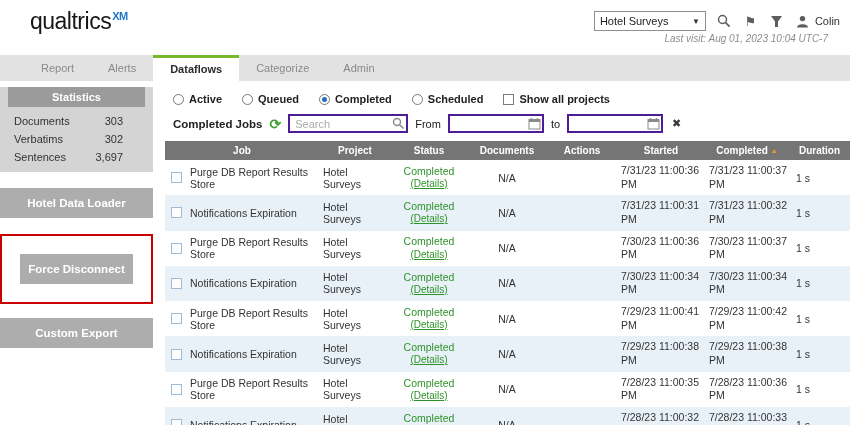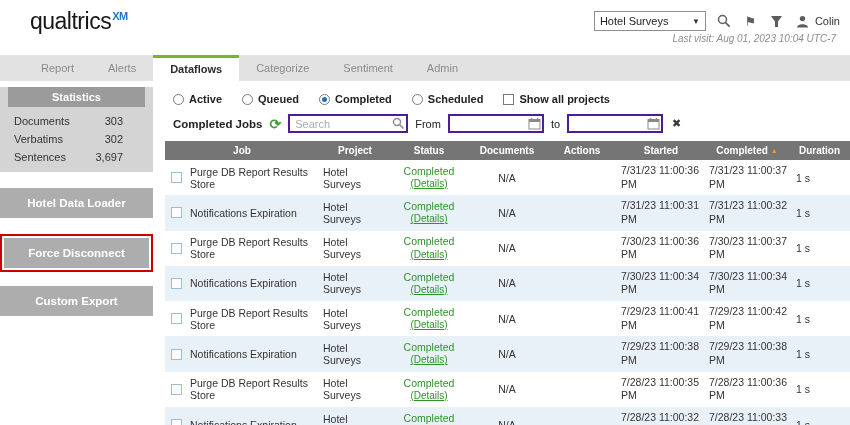--- a/index.html
+++ b/index.html
@@ -14,21 +14,21 @@
   .logo sup { font-size:11px; font-weight:bold; color:#2277c9; margin-left:1px; }
   .topbar-right { position:absolute; right:10px; top:11px; display:flex; align-items:center; gap:11px; }
   .select-box { width:112px; height:20px; border:1px solid #8f8f8f; background:#fff;
                 display:flex; align-items:center; justify-content:space-between;
                 font-size:11px; color:#222; padding:0 5px; cursor:pointer; }
   .select-caret { font-size:8px; color:#333; }
   .tb-icon { width:15px; height:15px; display:inline-flex; align-items:center;
              justify-content:center; color:#5d5d5d; cursor:pointer; }
   .flag-glyph { font-size:13px; color:#5d5d5d; line-height:1; }
   .username { font-size:11px; color:#333; margin-left:-6px; cursor:pointer; }
-  .last-visit { position:absolute; right:14px; top:33px; font-size:10px;
+  .last-visit { position:absolute; right:22px; top:33px; font-size:10px;
                 font-style:italic; color:#8d8d8d; }
 
   
   .tabbar { display:flex; height:26px; background:#e2e2e2; padding-left:24px; }
   .tab { padding:0 17px; line-height:26px; font-size:11px; color:#8a8a8a; cursor:pointer; }
   .tab.active { background:#fff; border-top:3px solid #76b82a; line-height:23px;
                 color:#2b2b2b; font-weight:bold; }
 
   
   .content { display:flex; height:344px; }
@@ -37,21 +37,21 @@
 
   
   .stats-box { background:#d4d4d4; padding-bottom:6px; margin-bottom:16px; }
   .stats-header { background:#9b9b9b; color:#fff; font-weight:bold; font-size:11px;
                   text-align:center; padding:4px 0; margin:6px 8px 5px 8px; }
   .stat-row { display:flex; justify-content:space-between; font-size:11px; color:#333;
               padding:3px 30px 3px 14px; }
   .side-btn { background:#adadad; color:#fff; font-weight:bold; font-size:11.5px;
               text-align:center; padding:9px 4px; margin:0 0 16px 0; cursor:pointer; }
   .red-wrap { border:2px solid #cb0000; padding:2px; margin:0 0 14px 0; }
-  .red-wrap .side-btn { margin:0; }
+  .red-wrap .side-btn { margin:16px; }
 
   
   .filter-row1 { display:flex; align-items:center; gap:20px; padding:4px 0 9px 8px;
                  font-size:11px; font-weight:bold; color:#222; }
   .radio-item, .check-item { display:flex; align-items:center; gap:5px; cursor:pointer; }
   .radio { width:11px; height:11px; border:1px solid #7a7a7a; border-radius:50%;
            background:#fff; display:inline-block; position:relative; }
   .radio.checked::after { content:''; position:absolute; left:2px; top:2px;
            width:5px; height:5px; border-radius:50%; background:#1f6fb6; }
   .checkbox { width:11px; height:11px; border:1px solid #7a7a7a; background:#fff; }
@@ -121,21 +121,20 @@
       <span class="username">Colin</span>
     </div>
     <div class="last-visit">Last visit: Aug 01, 2023 10:04 UTC-7</div>
   </div>
 
   <div class="tabbar">
     <div class="tab">Report</div>
     <div class="tab">Alerts</div>
     <div class="tab active">Dataflows</div>
     <div class="tab">Categorize</div>
-    <div class="tab">Sentiment</div>
     <div class="tab">Admin</div>
   </div>
 
   <div class="content">
 
     <div class="sidebar">
       <div class="stats-box">
         <div class="stats-header">Statistics</div>
         <div class="stat-row">
           <span>Documents</span>

